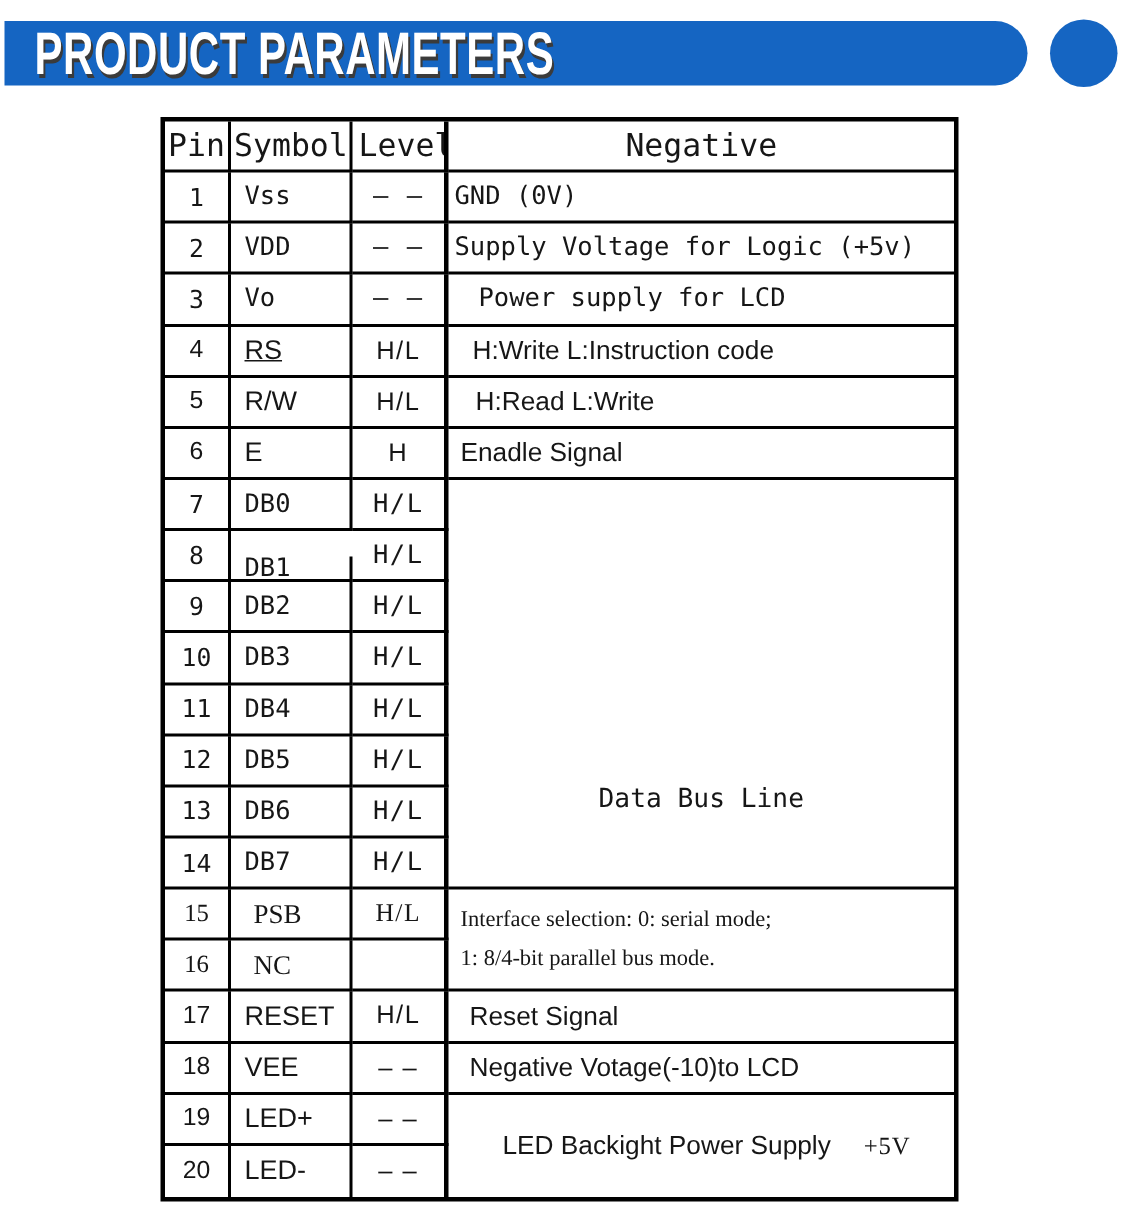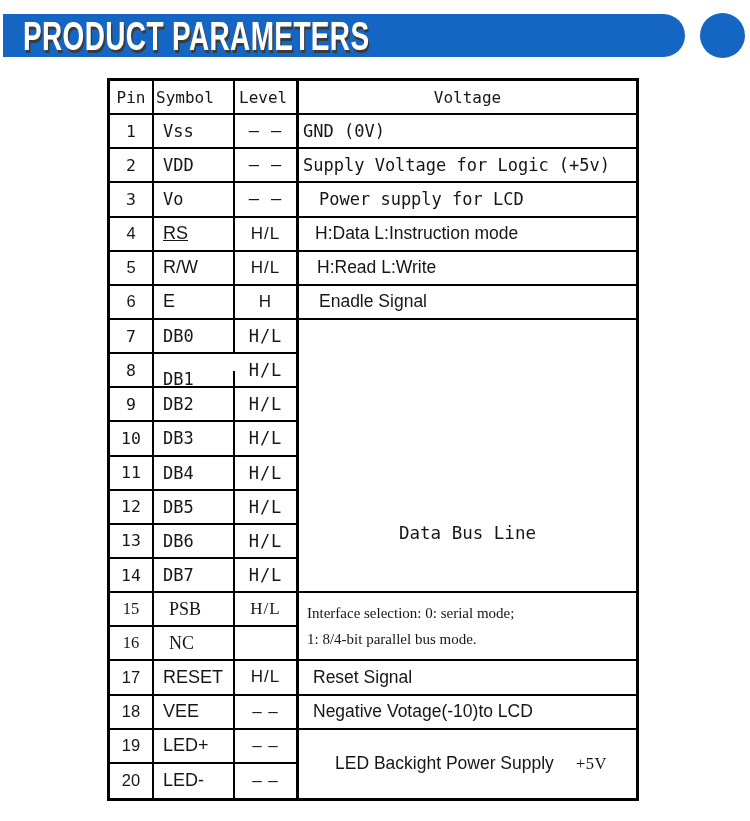--- a/index.html
+++ b/index.html
@@ -40,62 +40,62 @@
   }
   .col3 { border-right:3px solid #000; }
   .col4 { border-right:none; }
   .no-bb { border-bottom:none; }
 
   .f-mono  { font-family:"DejaVu Sans Mono", monospace; }
   .f-sans  { font-family:"Liberation Sans", sans-serif; }
   .f-serif { font-family:Liberation Serif, serif; }
 
   
-  .th { font-family:"DejaVu Sans Mono", monospace; font-size:16px; }
+  .th { font-family:"DejaVu Sans Mono", monospace; font-size:21px; }
   .th.c-pin      { justify-content:center; }
   .th.c-symbol   { padding-left:2px; }
   .th.c-level    { padding-left:4px; }
   .th.c-function { justify-content:center; }
 
   
   .pin    { justify-content:center; font-size:16.5px; }
   .symbol { padding-left:9px; font-size:17px; }
   .f-sans.symbol  { font-size:18px; }
   .f-serif.symbol { padding-left:15px; font-size:18px; }
   .level  { justify-content:center; font-size:17px; letter-spacing:1px; }
 
   .func { padding-left:4px; font-size:17px; }
   .f-sans.func { font-size:17.5px; }
 
   
   .fs-3  { padding-left:20px; }
   .fs-4  { padding-left:16px; }
   .fs-5  { padding-left:16px; }
-  .fs-6  { padding-left:20px; }
+  .fs-6  { padding-left:8px; }
   .fs-7  { justify-content:center; align-items:flex-start; padding-left:0; padding-top:203px; font-size:17.5px; }
   .fs-15 { flex-direction:column; align-items:flex-start; justify-content:center;
            padding-left:8px; font-size:15px; line-height:26px; }
   .fs-17 { padding-left:14px; }
   .fs-18 { padding-left:14px; }
   .fs-19 { padding-left:14px; }
   .func-suffix { font-family:"Liberation Serif", serif; font-size:16.5px; margin-left:22px; letter-spacing:0.5px; }
 </style>
 </head>
 <body>
 
 <div class="banner" style="background: rgb(21, 101, 194);">
   <span class="banner-title">PRODUCT PARAMETERS</span>
 </div>
 <div class="banner-dot" style="background: rgb(21, 101, 194);"></div>
 
 <div class="pin-table" id="pin-table">
     <div class="cell th c-pin col1" style="grid-area: 1 / 1;">Pin</div>
     <div class="cell th c-symbol col2" style="grid-area: 1 / 2;">Symbol</div>
     <div class="cell th c-level col3" style="grid-area: 1 / 3;">Level</div>
-    <div class="cell th c-function col4" style="grid-area: 1 / 4;">Voltage</div>
+    <div class="cell th c-function col4" style="grid-area: 1 / 4;">Negative</div>
     <div class="cell pin f-mono col1" style="grid-area: 2 / 1;">1</div>
     <div class="cell symbol f-mono col2" style="grid-area: 2 / 2;">Vss</div>
     <div class="cell level f-mono col3" style="grid-area: 2 / 3;">– –</div>
     <div class="cell func f-mono col4 fs-1" style="grid-area: 2 / 4 / span 1;">
       <span>GND (0V)</span>
     </div>
     <div class="cell pin f-mono col1" style="grid-area: 3 / 1;">2</div>
     <div class="cell symbol f-mono col2" style="grid-area: 3 / 2;">VDD</div>
     <div class="cell level f-mono col3" style="grid-area: 3 / 3;">– –</div>
     <div class="cell func f-mono col4 fs-2" style="grid-area: 3 / 4 / span 1;">
@@ -104,21 +104,21 @@
     <div class="cell pin f-mono col1" style="grid-area: 4 / 1;">3</div>
     <div class="cell symbol f-mono col2" style="grid-area: 4 / 2;">Vo</div>
     <div class="cell level f-mono col3" style="grid-area: 4 / 3;">– –</div>
     <div class="cell func f-mono col4 fs-3" style="grid-area: 4 / 4 / span 1;">
       <span>Power supply for LCD</span>
     </div>
     <div class="cell pin f-sans col1" style="grid-area: 5 / 1;">4</div>
     <div class="cell symbol f-sans col2" style="grid-area: 5 / 2; text-decoration: underline;">RS</div>
     <div class="cell level f-sans col3" style="grid-area: 5 / 3;">H/L</div>
     <div class="cell func f-sans col4 fs-4" style="grid-area: 5 / 4 / span 1;">
-      <span>H:Data L:Instruction mode</span>
+      <span>H:Write L:Instruction code</span>
     </div>
     <div class="cell pin f-sans col1" style="grid-area: 6 / 1;">5</div>
     <div class="cell symbol f-sans col2" style="grid-area: 6 / 2;">R/W</div>
     <div class="cell level f-sans col3" style="grid-area: 6 / 3;">H/L</div>
     <div class="cell func f-sans col4 fs-5" style="grid-area: 6 / 4 / span 1; padding-left: 18px;">
       <span>H:Read L:Write</span>
     </div>
     <div class="cell pin f-sans col1" style="grid-area: 7 / 1;">6</div>
     <div class="cell symbol f-sans col2" style="grid-area: 7 / 2;">E</div>
     <div class="cell level f-sans col3" style="grid-area: 7 / 3;">H</div>

